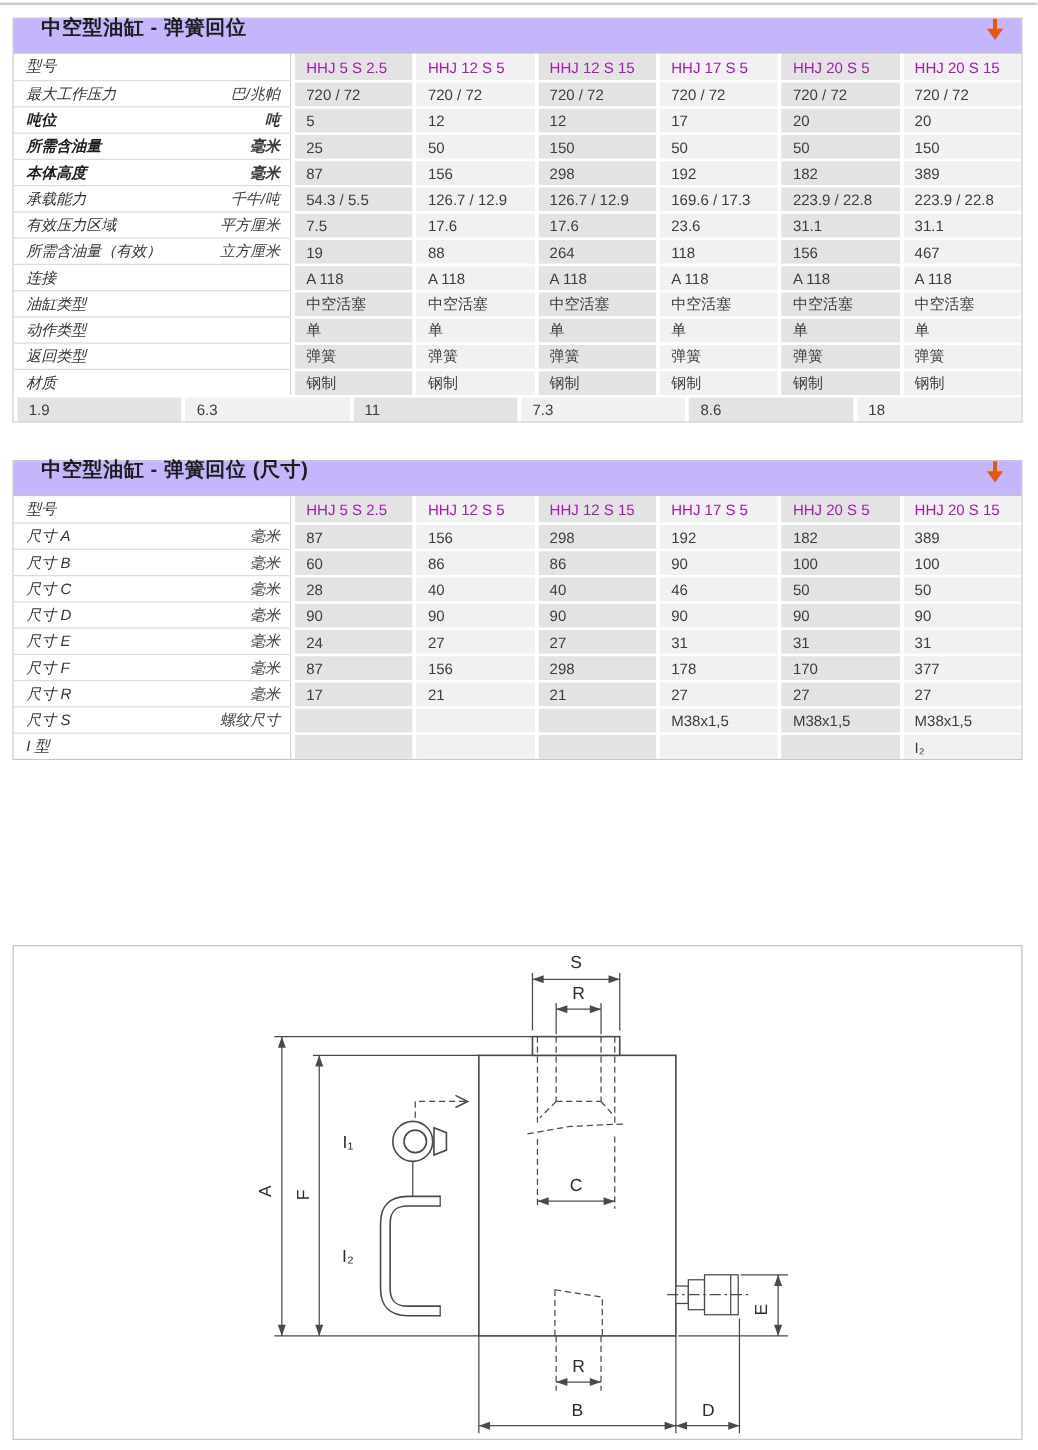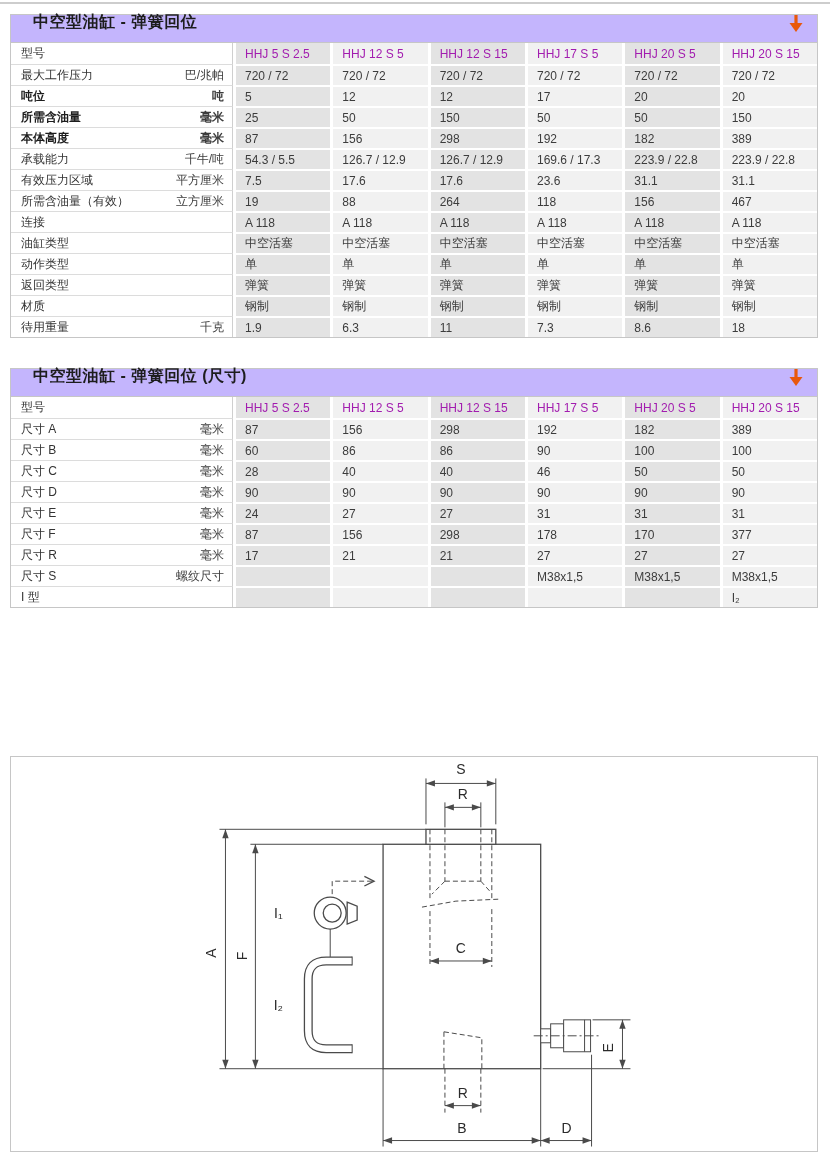--- a/index.html
+++ b/index.html
@@ -20,21 +20,21 @@
     padding:0 12px 12px 22px; background:#c4b5fd; border-bottom:1px solid #c6c6c6;
   }
   .title-bar h2 { font-size:16px; font-weight:bold; color:#1d1d1d; letter-spacing:.5px; }
   .dl-arrow { display:inline-flex; cursor:pointer; }
 
   .trow { display:flex; height:21px; }
   .cell { overflow:hidden; white-space:nowrap; }
   .label-cell {
     flex:0 0 222px; display:flex; justify-content:space-between; align-items:center;
     padding:0 8px 0 10px; font-size:12px;
-    border-top:1px solid #dcdcdc; border-right:1px solid #cfcfcf; background:#fff;
+    border-top:1px solid #dcdcdc; border-right:1px solid #cfcfcf; background:#fff;font-style:italic;
   }
   .thead .label-cell, .thead .data-cell { border-top:none; }
   .data-cell {
     flex:1 1 0; display:flex; align-items:center; padding:0 0 0 9px; font-size:12px;
     border-top:2px solid #fff; border-left:3px solid #fff; color:#3c3c3c;
   }
   .c0 { background:#e3e3e3; }
   .c1 { background:#f1f1f1; }
   .thead .data-cell { font-weight:normal; color:#a21caf; }
   .brow .label-cell { font-weight:bold; color:#1d1d1d;gap:17px; }
@@ -219,24 +219,20 @@
           <span class="unit"></span>
         </div>
         <div class="cell data-cell c0">钢制</div>
         <div class="cell data-cell c1">钢制</div>
         <div class="cell data-cell c0">钢制</div>
         <div class="cell data-cell c1">钢制</div>
         <div class="cell data-cell c0">钢制</div>
         <div class="cell data-cell c1">钢制</div>
       </div>
       <div class="trow">
-        <div class="cell label-cell">
-          <span class="rlabel">待用重量</span>
-          <span class="unit">千克</span>
-        </div>
         <div class="cell data-cell c0">1.9</div>
         <div class="cell data-cell c1">6.3</div>
         <div class="cell data-cell c0">11</div>
         <div class="cell data-cell c1">7.3</div>
         <div class="cell data-cell c0">8.6</div>
         <div class="cell data-cell c1">18</div>
       </div>
     </div>
 </section>
 

